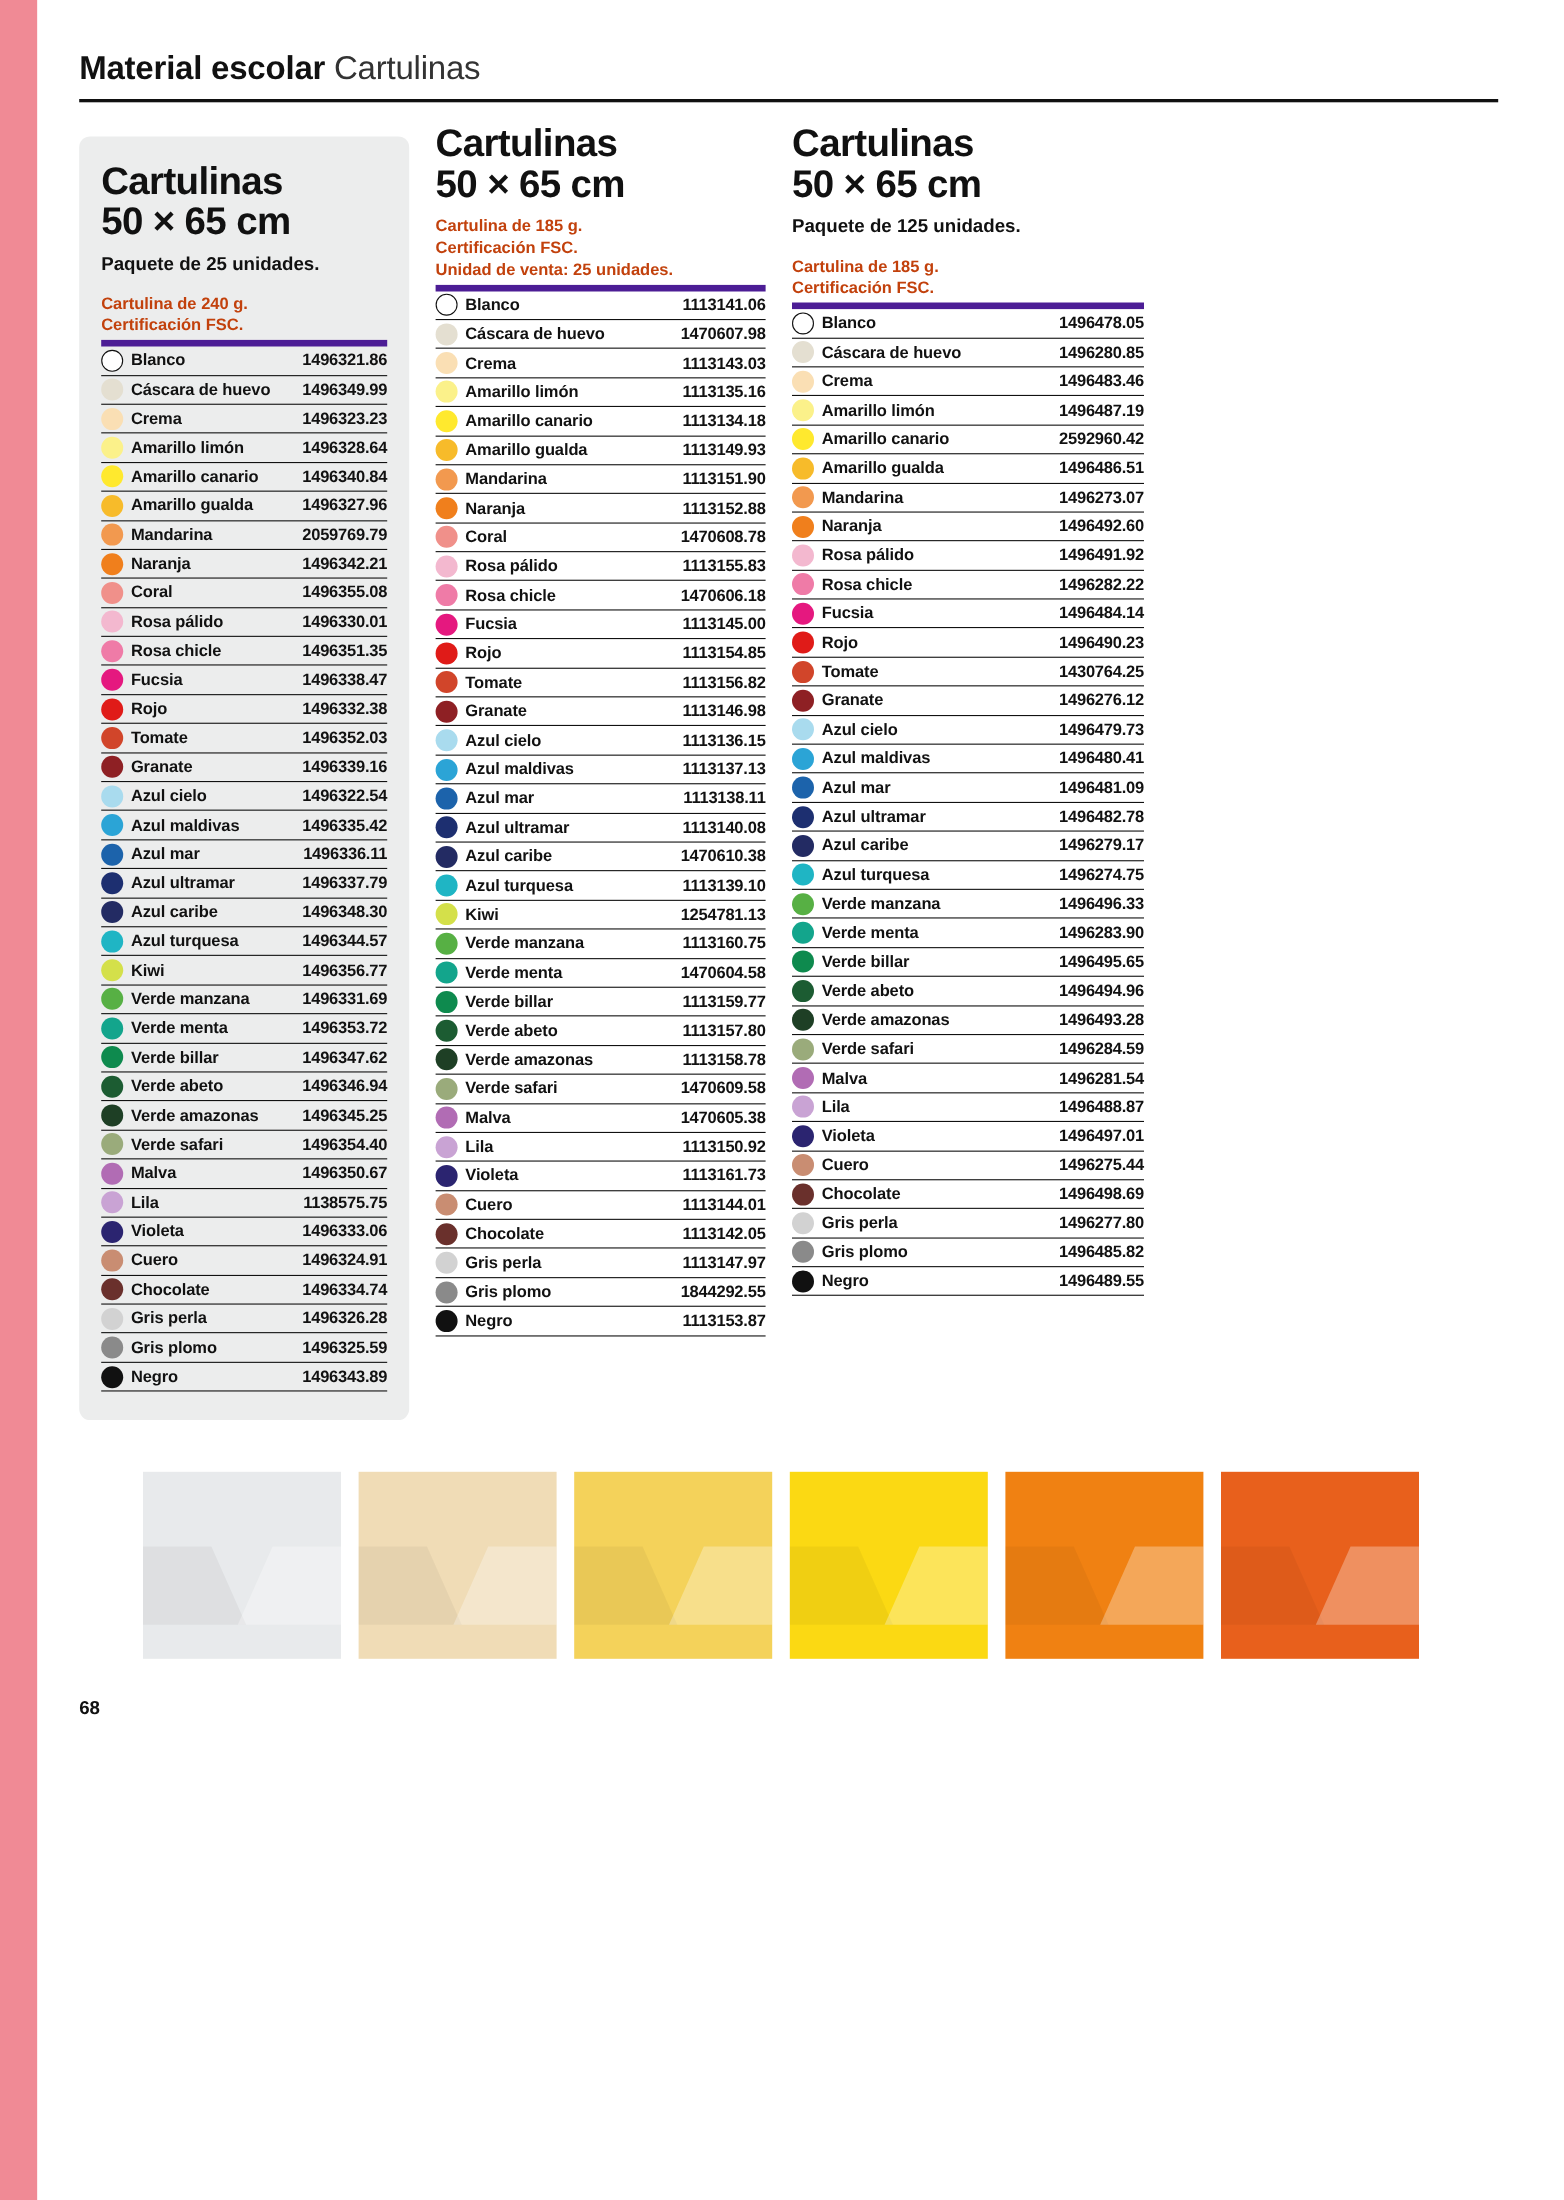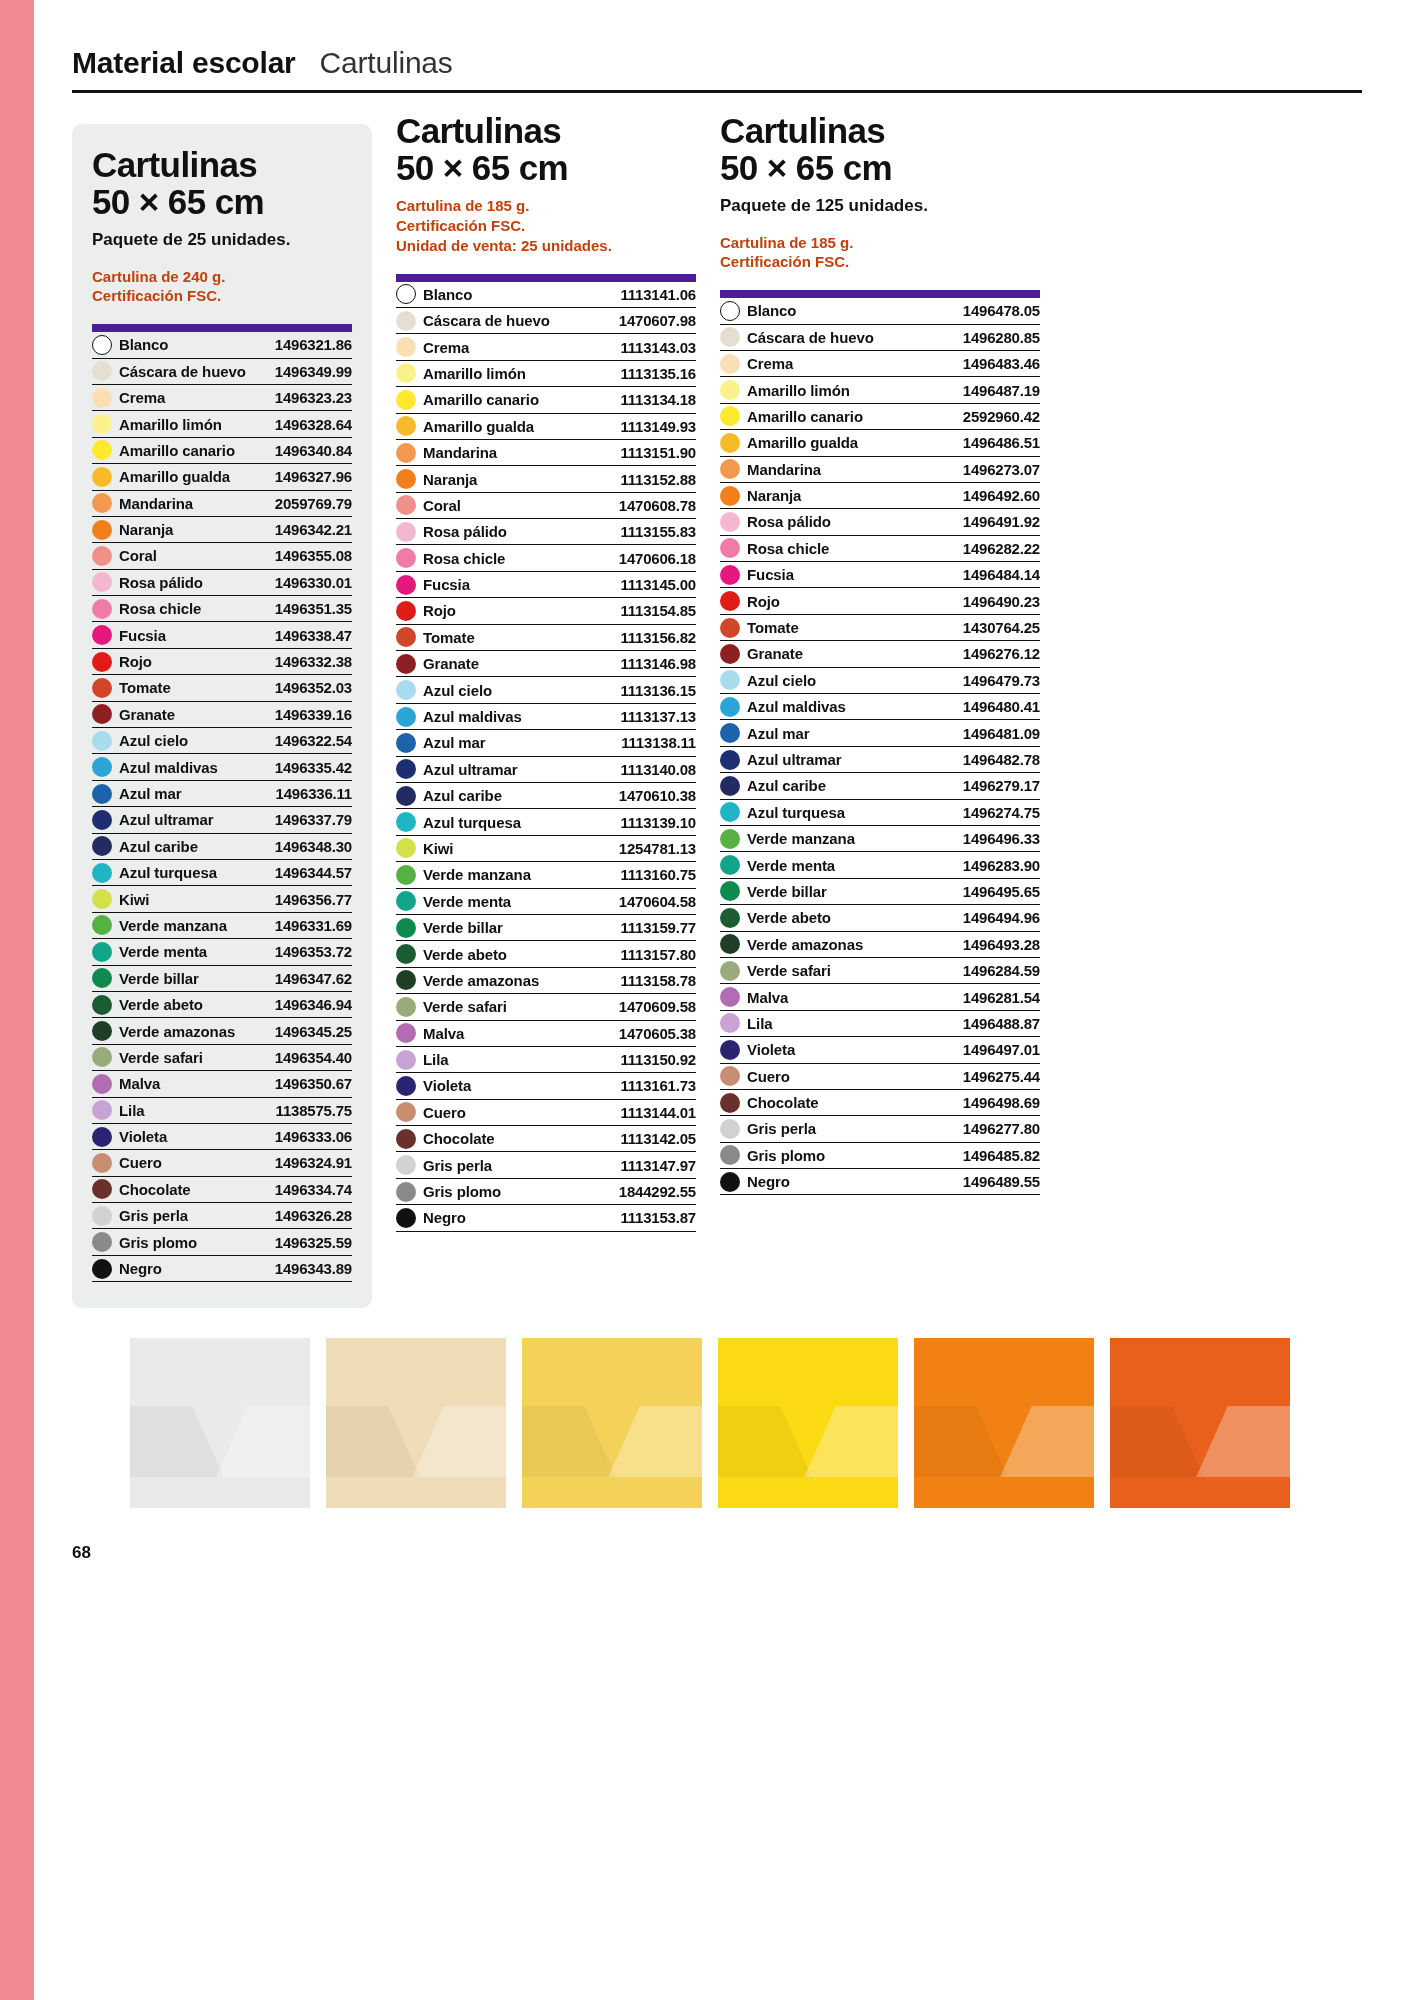--- a/index.html
+++ b/index.html
@@ -17,21 +17,21 @@
     background:#f08a95;
   }
   .page{
     position:absolute;left:34px;top:0;width:1388px;height:2000px;
     background:#ffffff;
   }
 
   
   .masthead{
     position:absolute;left:38px;top:46px;width:1290px;
-    display:flex;align-items:baseline;gap:24px;
+    display:flex;align-items:baseline;gap:8px;
   }
   .masthead .cat{
     font-size:30px;font-weight:bold;letter-spacing:-0.2px;color:#111;
   }
   .masthead .sub{
     font-size:30px;font-weight:400;color:#333;letter-spacing:-0.2px;
   }
   .rule{
     position:absolute;left:38px;top:90px;width:1290px;height:3px;background:#111;
   }
@@ -50,21 +50,21 @@
   .pack{
     font-size:17px;font-weight:bold;line-height:1.2;color:#111;margin-top:10px;
   }
   .spec{
     font-size:15px;font-weight:bold;line-height:1.32;color:#c2410c;margin-top:16px;
   }
   .spec-tight{margin-top:10px;}
   .spec div{white-space:nowrap;}
 
   
-  .items{margin-top:18px;border-top:8px solid #4c1d95;}
+  .items{margin-top:3px;border-top:6px solid #4c1d95;}
   .row{
     display:flex;align-items:center;
     border-bottom:1.5px solid #111;
     height:26.4px;
     box-sizing:border-box;
   }
   .sw{
     width:20px;height:20px;border-radius:50%;
     flex:0 0 20px;margin-right:7px;
   }

